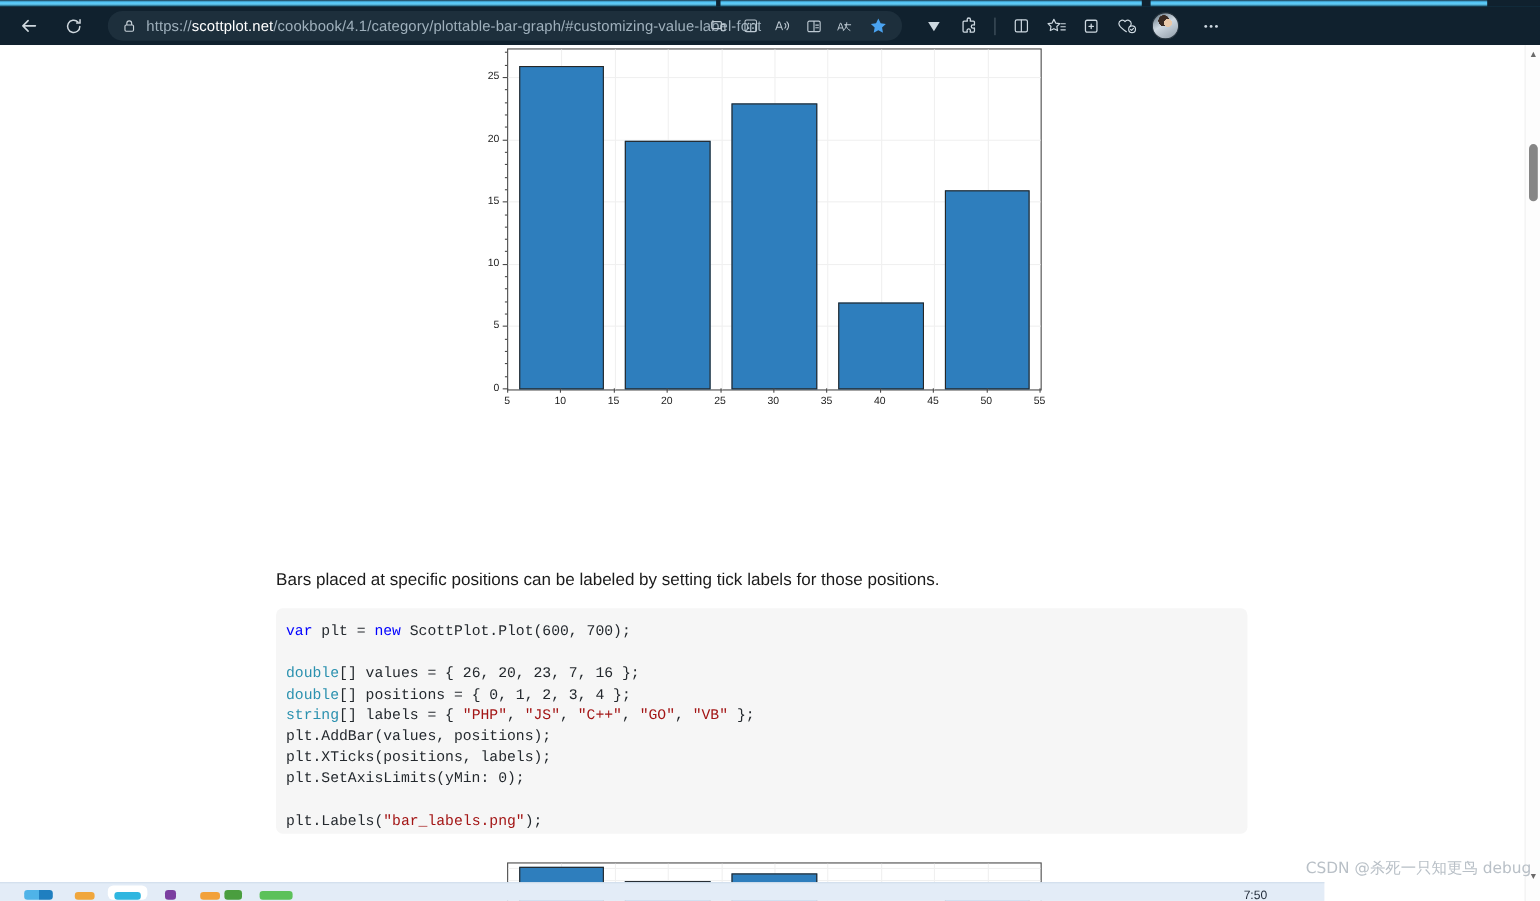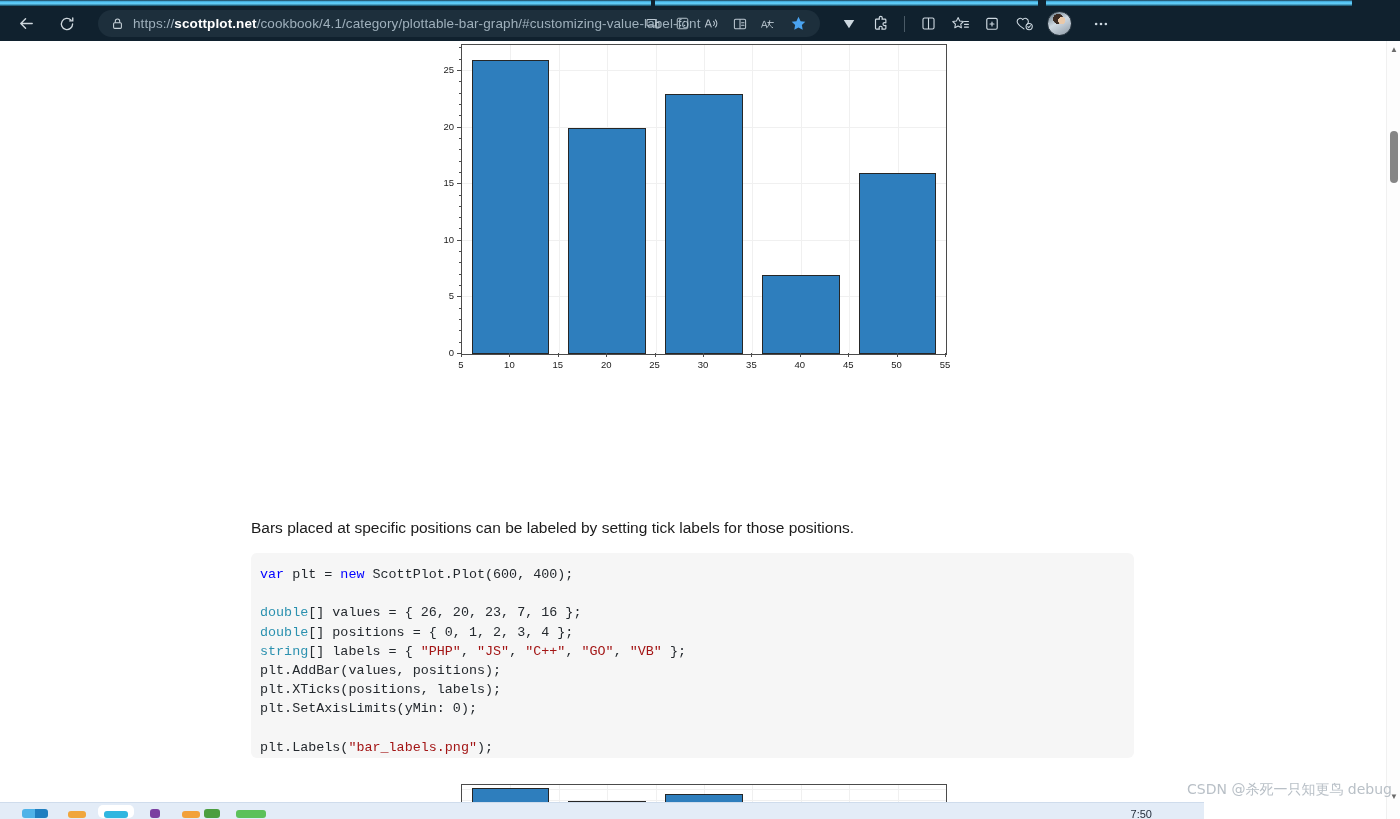--- a/index.html
+++ b/index.html
@@ -38,21 +38,21 @@
     width: 722px; height: 27px; border-radius: 14px;
     background: #1d2f3c;
     display: flex; align-items: center; padding: 0 10px;
     position: relative;
   }
   #lock-icon { color: #c8d2d9; display: flex; align-items: center; margin-right: 9px; margin-left: 3px; }
   #omnibox-url {
     font-size: 13.5px; color: #9fb0bc; white-space: nowrap; overflow: hidden;
     letter-spacing: 0.1px;
   }
-  #omnibox-url .host { color: #ffffff; font-weight: bold; }
+  #omnibox-url .host { color: #ffffff; font-weight: normal; }
   #omnibox-icons { position: absolute; right: 8px; display: flex; align-items: center; gap: 1px; }
   .ob-icon {
     width: 28px; height: 26px; border-radius: 5px;
     display: flex; align-items: center; justify-content: center;
     color: #bcc8d1;
   }
   #favorite-icon { color: #4aa3f0; }
   #toolbar-actions { display: flex; align-items: center; margin-left: 14px; gap: 2px; }
   .tb-icon {
     width: 30px; height: 28px; border-radius: 5px;
@@ -365,21 +365,21 @@
         <div class="tick-label-x" style="left: 393.2px; top: 318px; width: 30px;">45</div>
         <div class="tick-mark-x" style="left: 456.6px; top: 312px; height: 4px;"></div>
         <div class="tick-label-x" style="left: 441.6px; top: 318px; width: 30px;">50</div>
         <div class="tick-mark-x" style="left: 505px; top: 312px; height: 4px;"></div>
         <div class="tick-label-x" style="left: 490px; top: 318px; width: 30px;">55</div>
       </div>
 
     <p id="section-paragraph">Bars placed at specific positions can be labeled by setting tick labels for those positions.</p>
 
     <div id="code-block">
-      <pre id="code-content"><span class="k-blue">var</span><span> plt = </span><span class="k-blue">new</span><span> ScottPlot.Plot(600, 400);</span>
+      <pre id="code-content"><span class="k-blue">var</span><span> plt = </span><span class="k-blue">new</span><span> ScottPlot.Plot(600, 700);</span>
 <span></span>
 <span class="k-teal">double</span><span>[] values = { 26, 20, 23, 7, 16 };</span>
 <span class="k-teal">double</span><span>[] positions = { 0, 1, 2, 3, 4 };</span>
 <span class="k-teal">string</span><span>[] labels = { </span><span class="k-str">"PHP"</span><span>, </span><span class="k-str">"JS"</span><span>, </span><span class="k-str">"C++"</span><span>, </span><span class="k-str">"GO"</span><span>, </span><span class="k-str">"VB"</span><span> };</span>
 <span>plt.AddBar(values, positions);</span>
 <span>plt.XTicks(positions, labels);</span>
 <span>plt.SetAxisLimits(yMin: 0);</span>
 <span></span>
 <span>plt.Labels(</span><span class="k-str">"bar_labels.png"</span><span>);</span></pre>
     </div>

